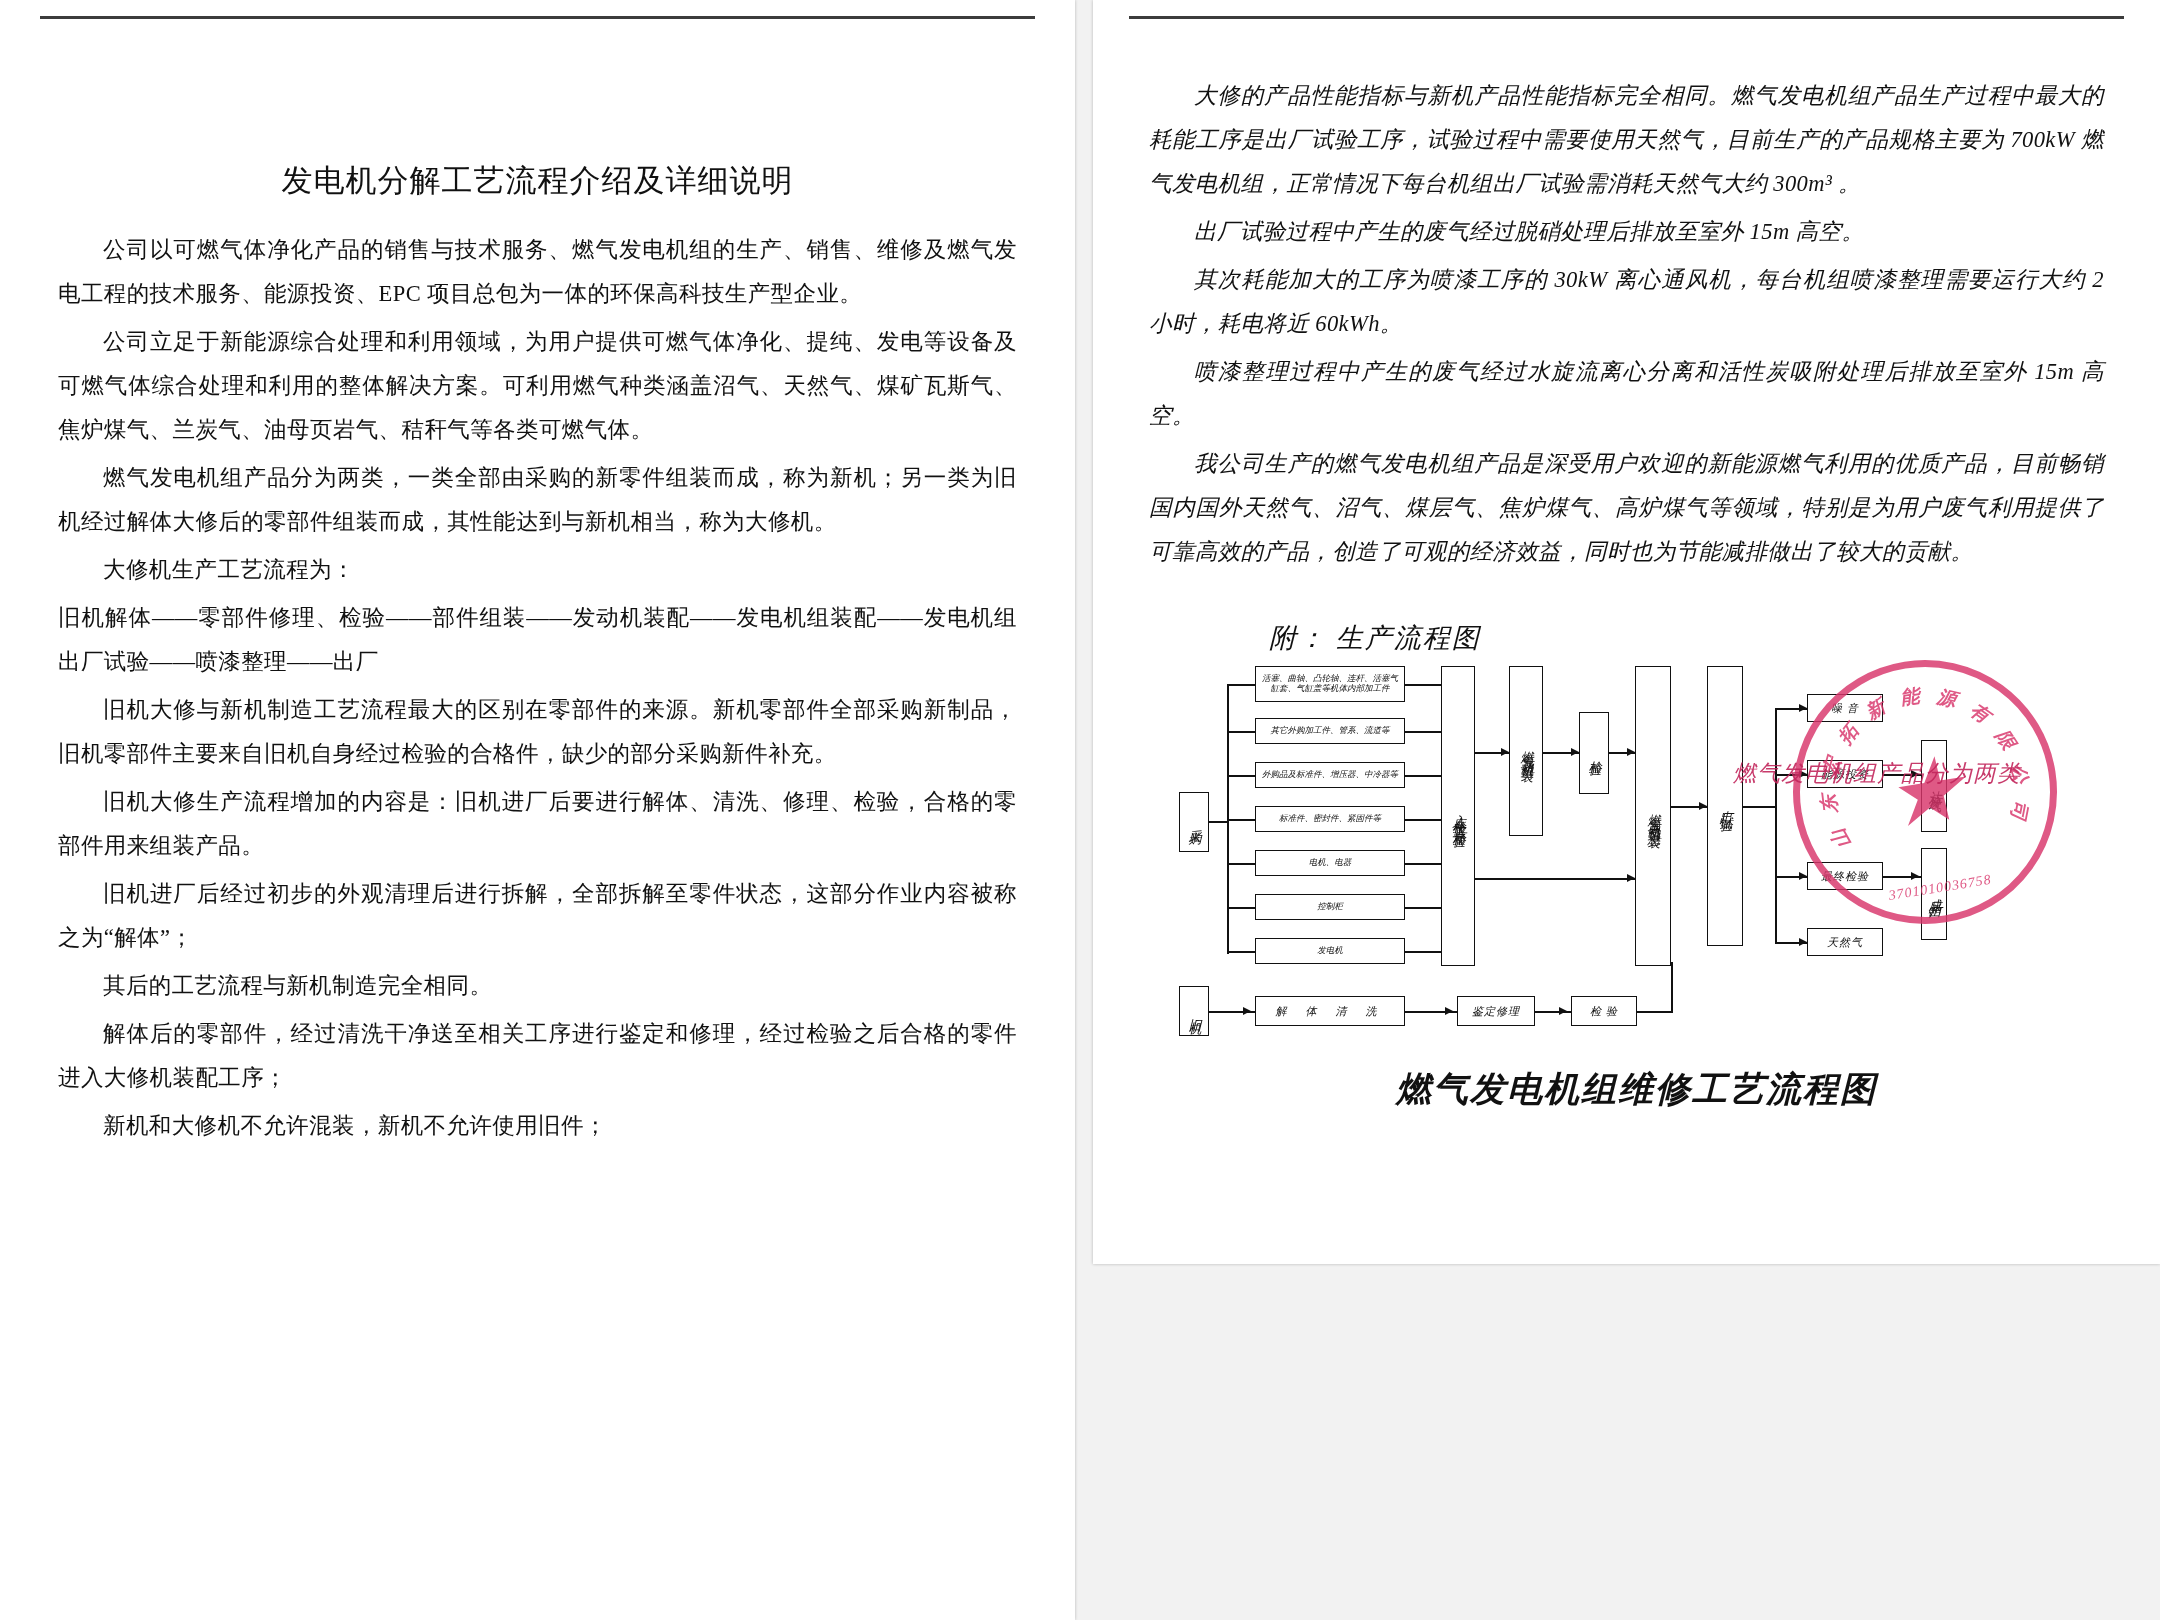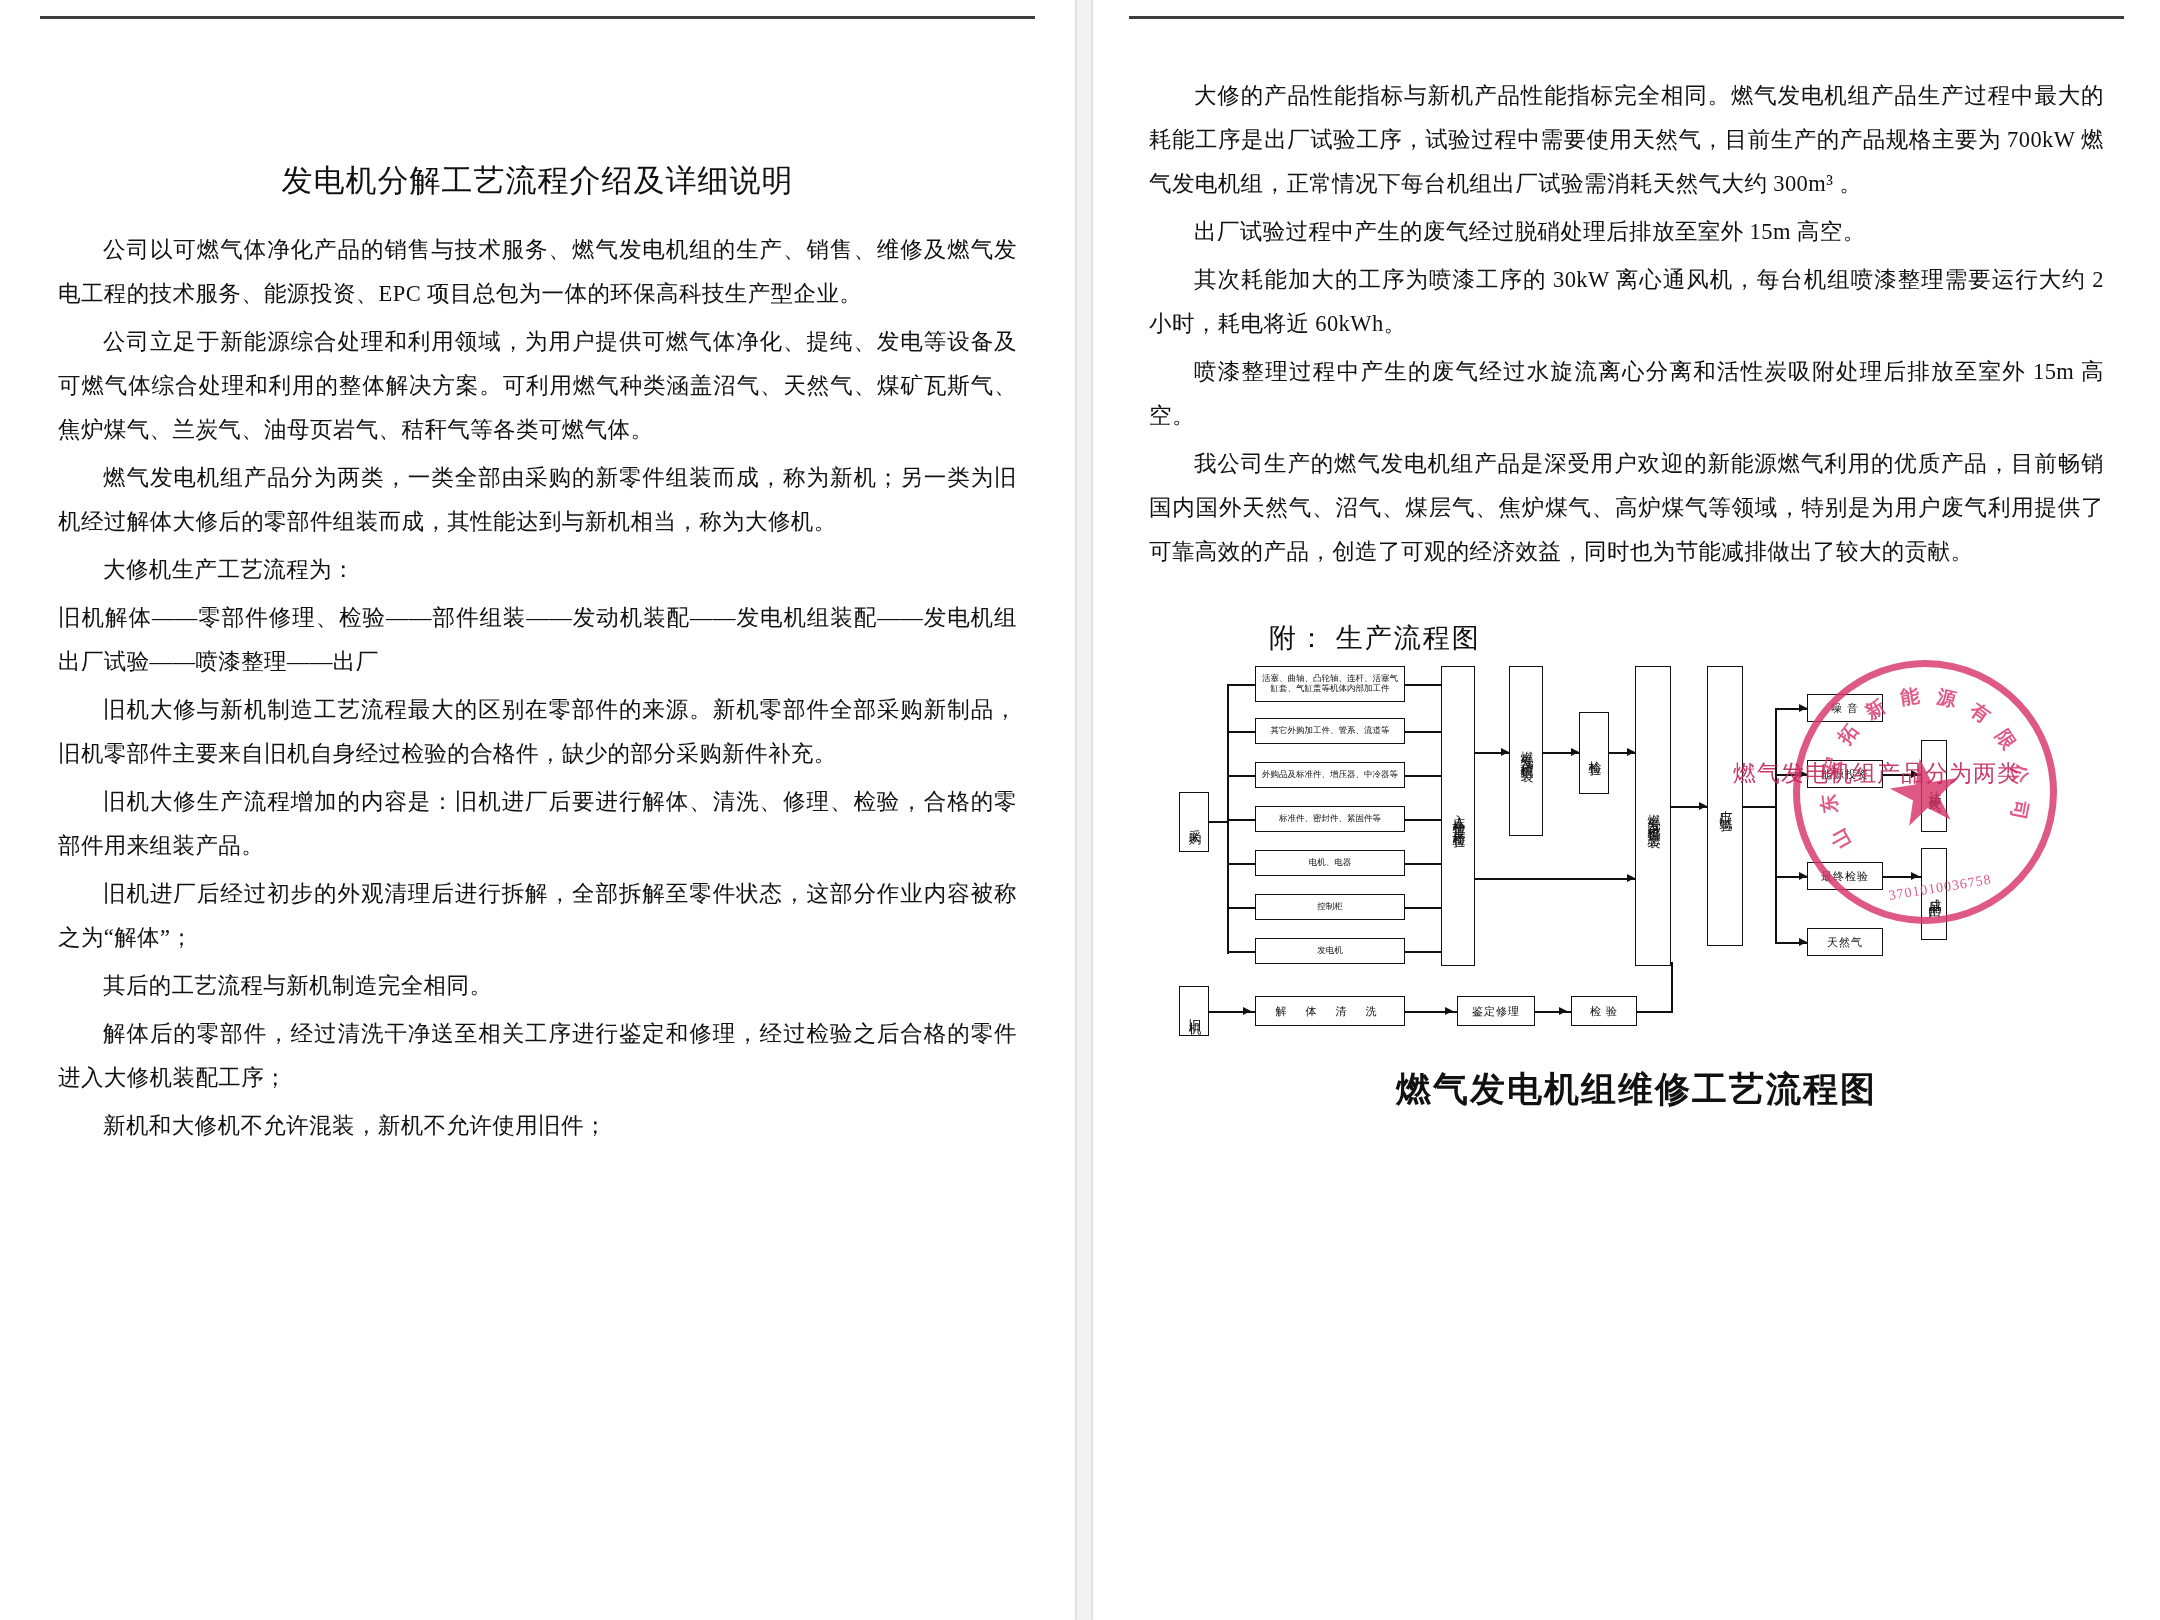--- a/index.html
+++ b/index.html
@@ -26,21 +26,22 @@
     background: #ffffff;
     box-shadow: 0 0 3px rgba(0,0,0,0.25);
   }
   .sheet-left {
     width: 1075px;
     height: 1620px;
     margin-right: 18px;
   }
   .sheet-right {
     width: 1067px;
-    height: 1620px;
+    height: 1264px;
+    font-style: italic;
   }
   .top-rule {
     position: absolute;
     top: 16px;
     height: 3px;
     background: #3c3c3c;
   }
   .sheet-left .top-rule { left: 40px; right: 40px; }
   .sheet-right .top-rule { left: 36px; right: 36px; }
 

